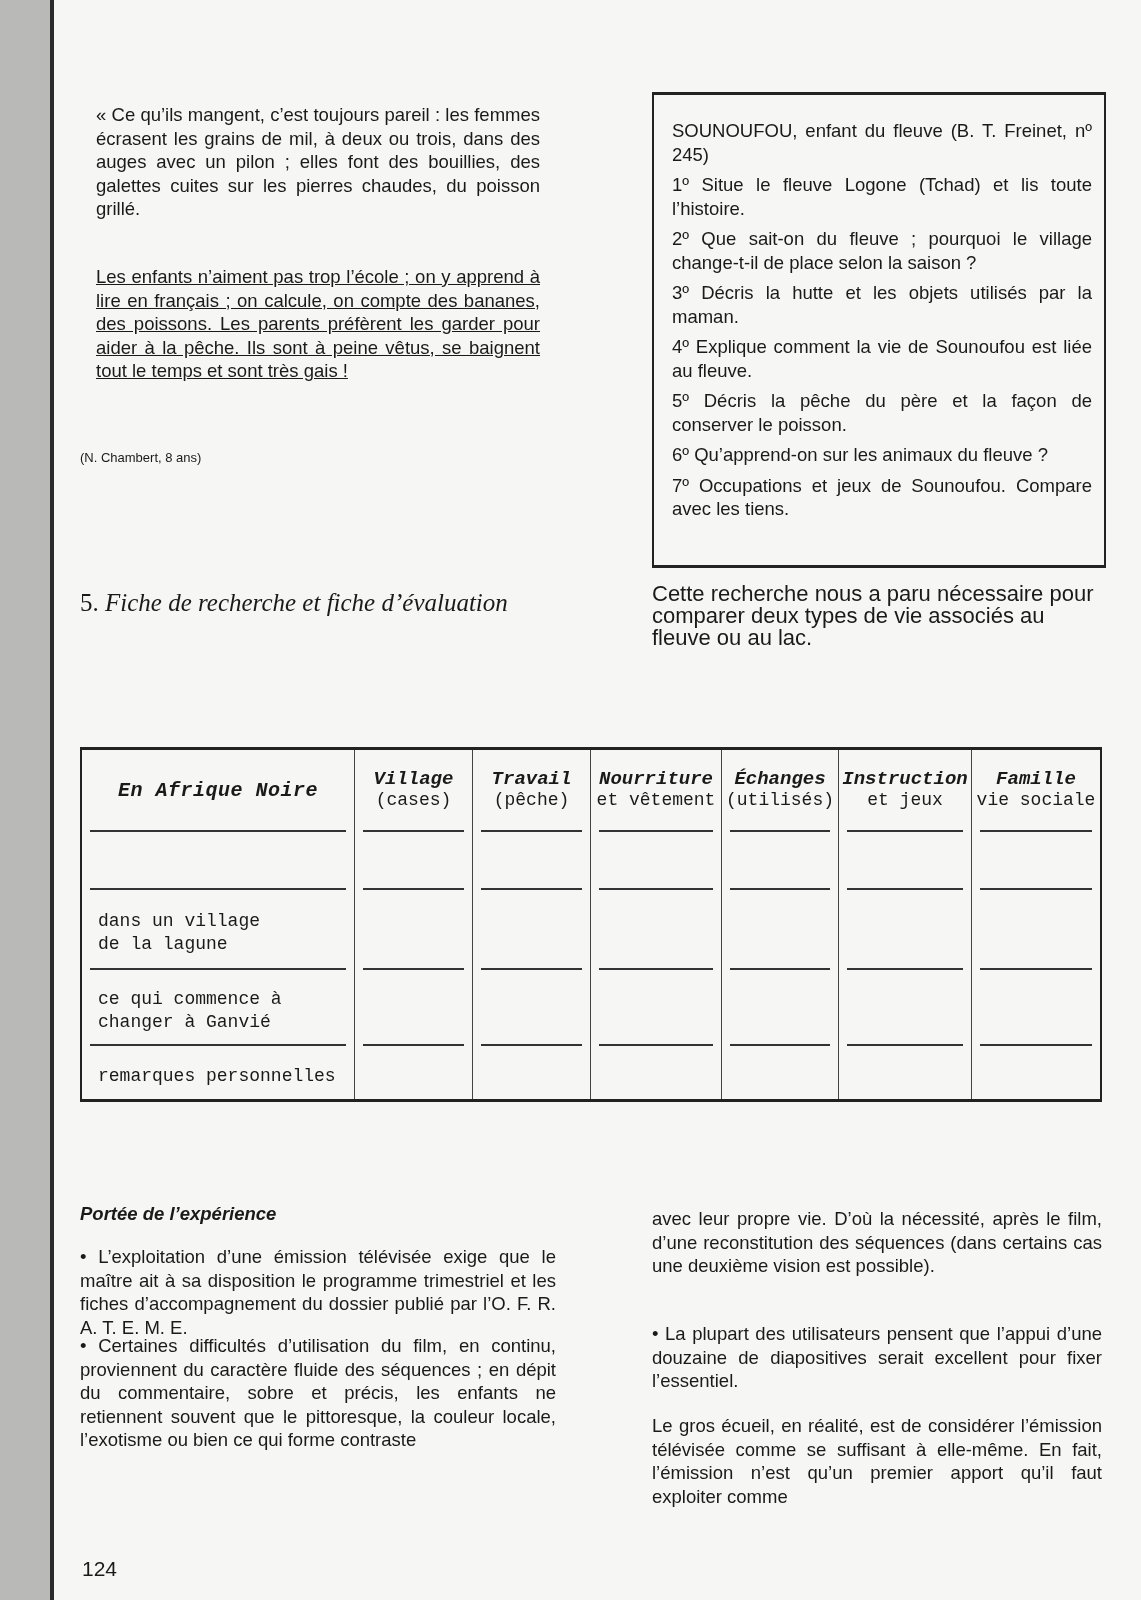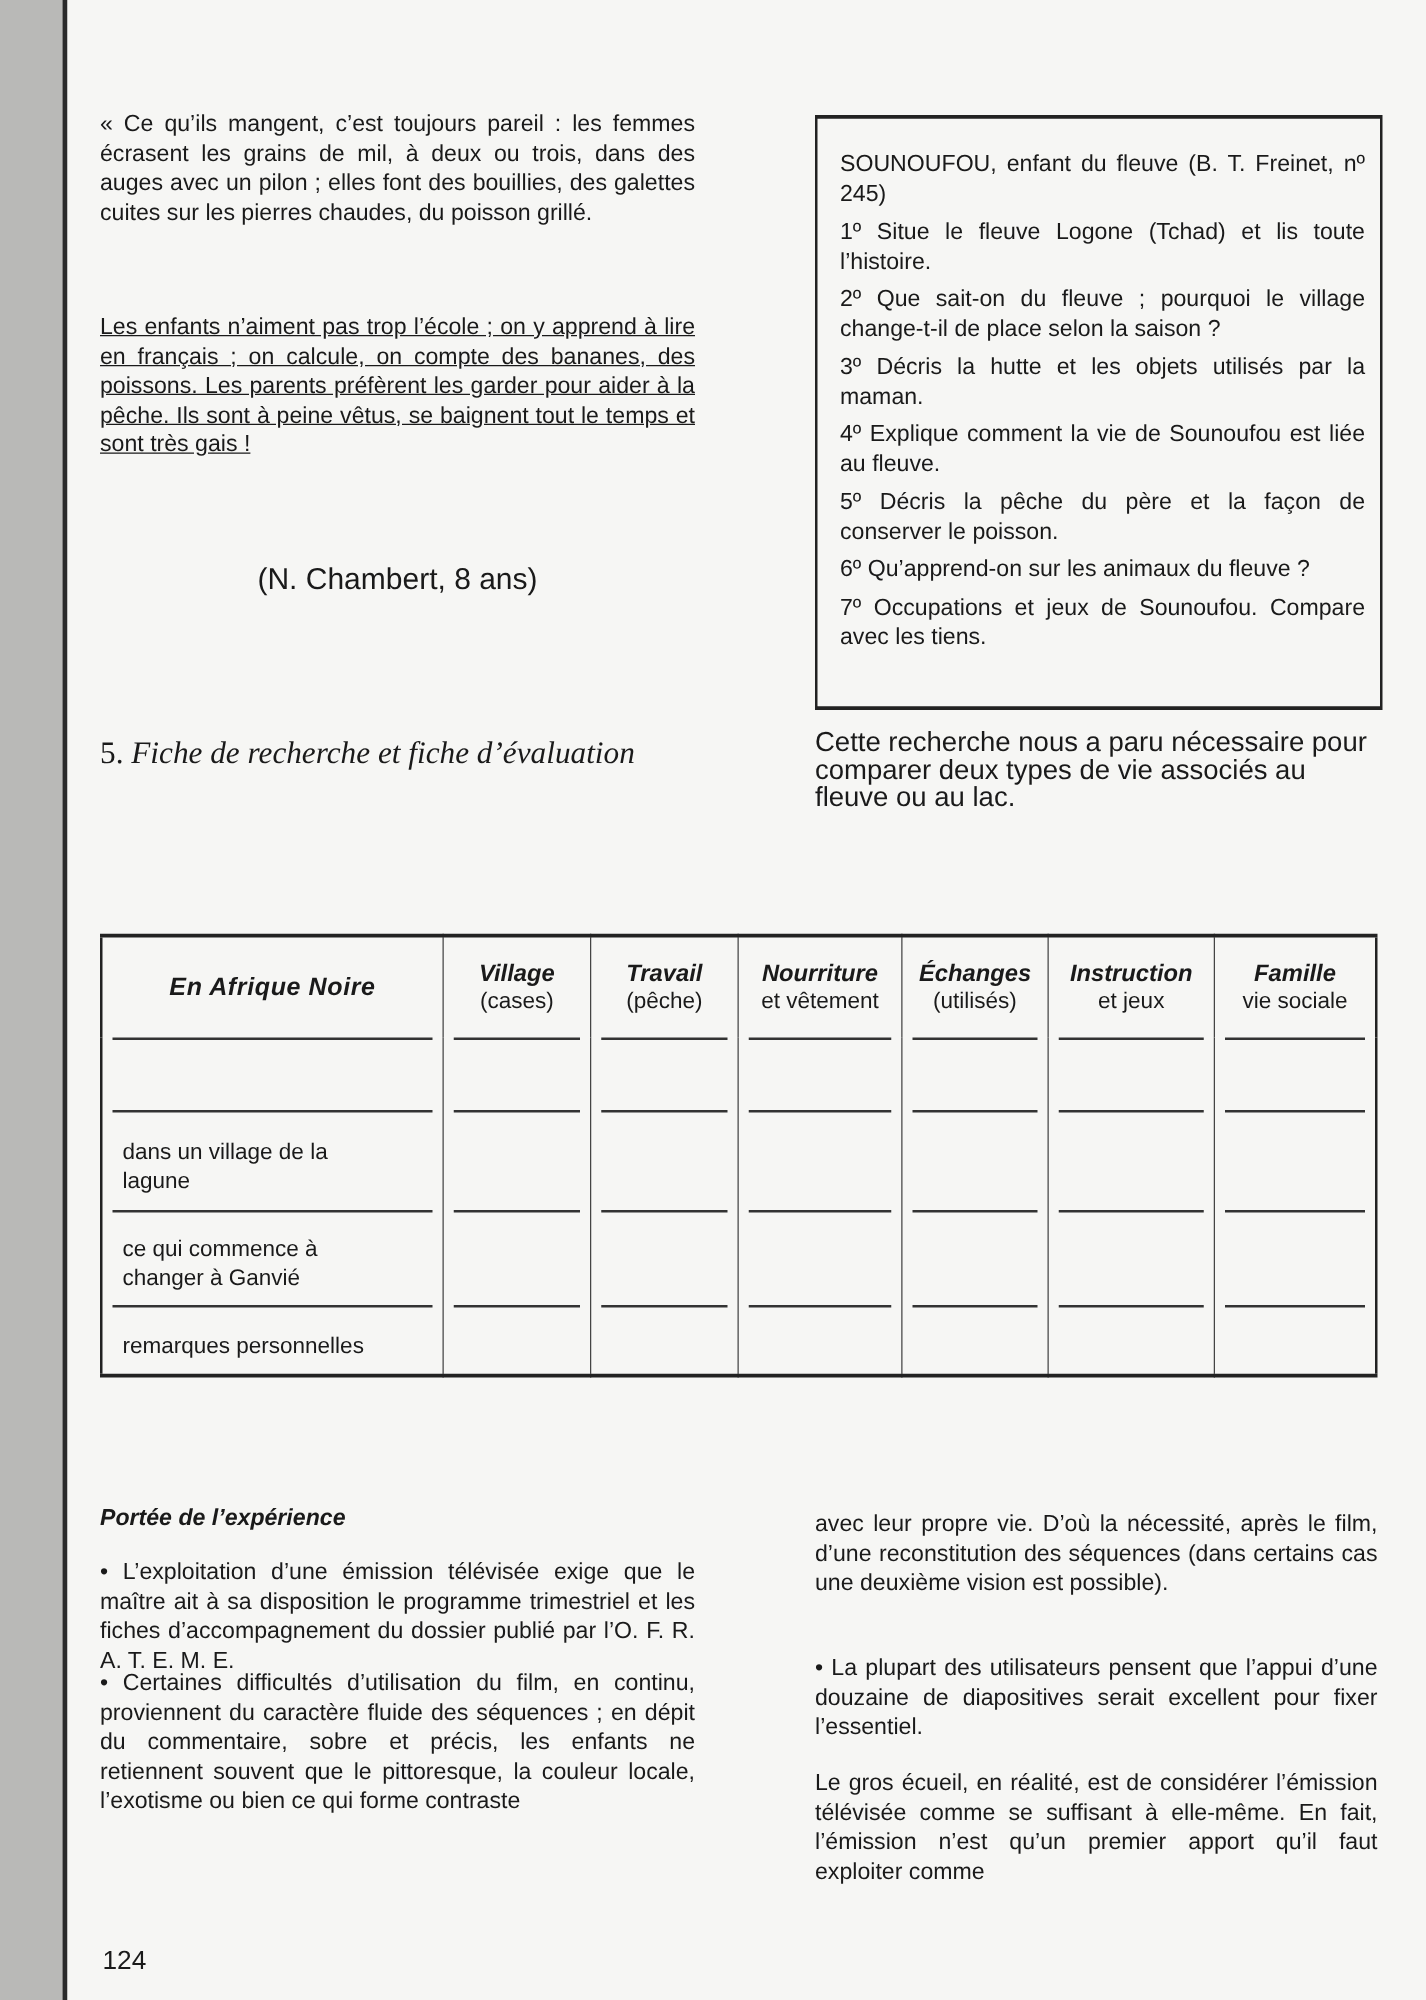--- a/index.html
+++ b/index.html
@@ -17,44 +17,44 @@
     position:absolute; left:50px; top:0; width:4px; height:1600px;
     background:#2a2a2a;
   }
   .page {
     position:absolute; left:54px; top:0; width:1087px; height:1600px;
     background:#f6f6f4;
   }
   .col-left { position:absolute; left:80px; width:476px; }
   .col-right { position:absolute; left:652px; width:450px; }
   .just { text-align:justify; font-size:18.5px; line-height:23.5px; }
-  .just p { margin:0; }
+  .just p { margin:16px; }
   .quote1 { top:87px; }
   .quote2 { top:249px;text-decoration:underline; }
-  .signature { position:absolute; top:450px; left:80px; width:476px; text-align:center; font-size:24px; }
+  .signature { position:absolute; top:450px; left:80px; width:476px; text-align:left; font-size:13px; }
   .box {
     position:absolute; left:652px; top:92px; width:454px; height:476px;
     border:2px solid #222; border-top-width:3px; border-bottom-width:3px;
     box-sizing:border-box;
   }
   .box-inner { position:absolute; left:18px; top:24px; width:420px; font-size:18.5px; line-height:23.5px; text-align:justify; }
   .box-inner p { margin:0 0 7px 0; }
   .section-title {
     position:absolute; left:80px; top:588px; width:480px;
     font-family:"Liberation Serif", "DejaVu Serif", serif;
     font-size:25px; line-height:30px; font-style:italic;
   }
   .section-title .num { font-style:normal; }
   .recherche { top:583px; left:652px; width:455px; font-size:22px; line-height:22px; text-align:left; }
   table.eval {
     position:absolute; left:80px; top:747px; width:1022px;
     border-collapse:collapse; border:2px solid #222; border-top-width:3px; border-bottom-width:3px;
     font-size:18px;
   }
-  table.eval th, table.eval td { border-left:1.5px solid #444; padding:0; vertical-align:middle; }
+  table.eval th, table.eval td { border-left:1.5px solid #444; padding:0; vertical-align:middle;font-family:Liberation Mono, monospace; }
   table.eval th:first-child, table.eval td:first-child { border-left:none; }
   table.eval th { height:80px; font-weight:normal; text-align:center; line-height:21px; }
   table.eval th .h { font-weight:bold; font-style:italic; font-size:19px; display:block; }
   table.eval th .s { display:block; }
   table.eval th.first .h { font-size:20px; letter-spacing:0.5px; }
   .rowcell { position:relative; }
   .rowcell .line { position:absolute; top:0; left:8px; right:8px; height:0; border-top:2px solid #333; }
   table.eval td .txt { padding:10px 16px 0 16px; line-height:23px; text-align:left; }
   tr.r1 td { height:58px; }
   tr.r2 td { height:80px; }

